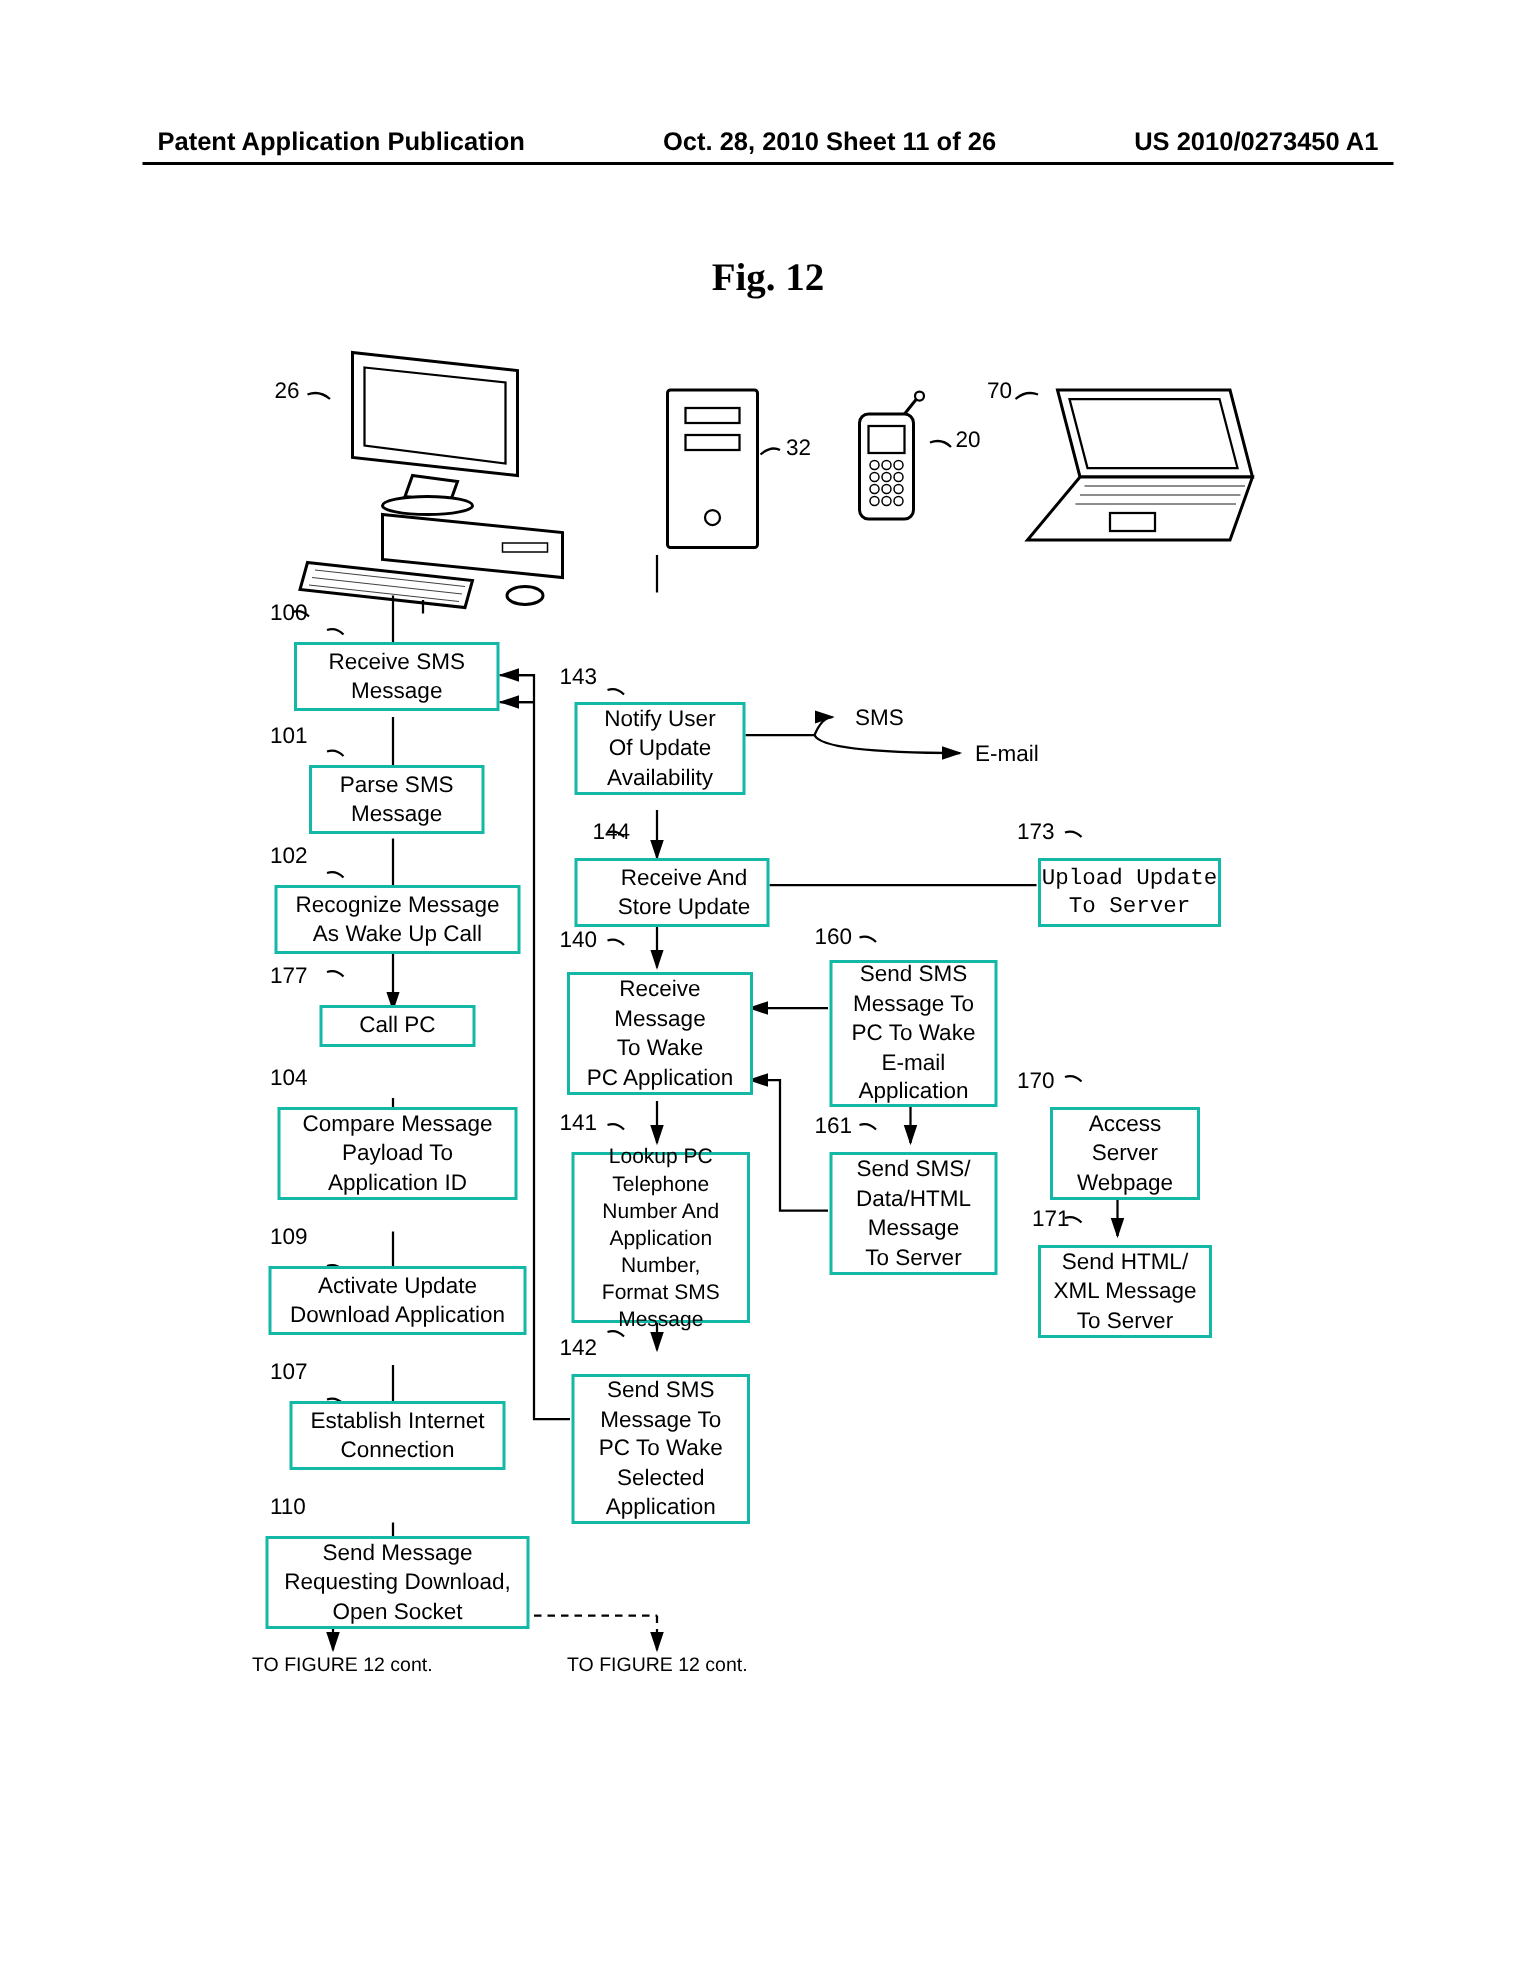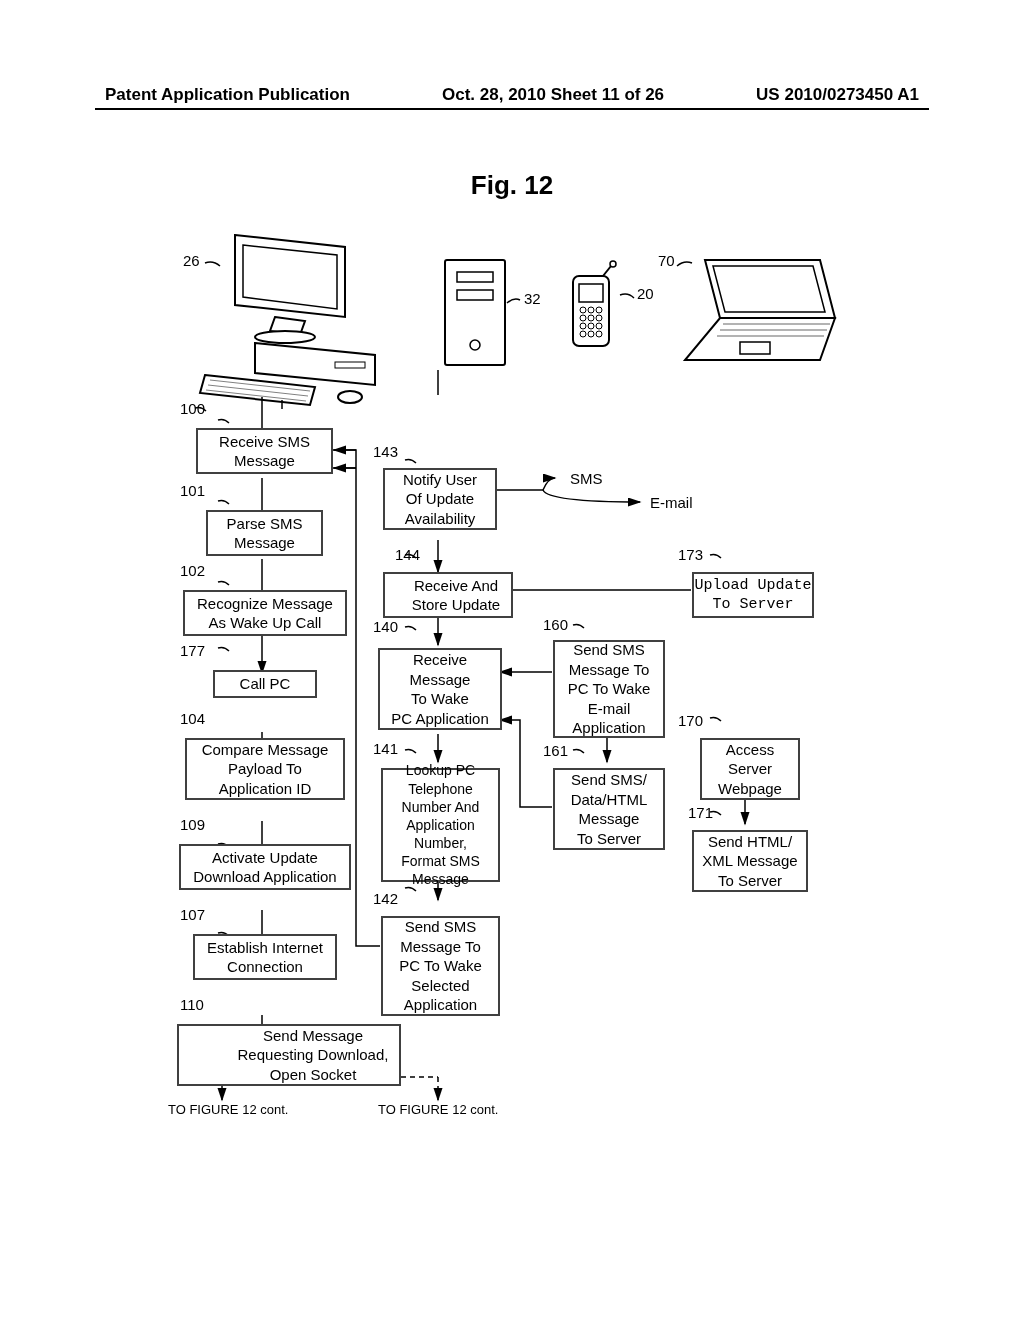--- a/index.html
+++ b/index.html
@@ -29,31 +29,32 @@
     border-top: 2px solid black;
   }
   .fig-title {
     position: absolute;
     top: 170px;
     left: 0;
     width: 1024px;
     text-align: center;
     font-size: 26px;
     font-weight: bold;
+    font-family: Liberation Serif, serif;
   }
   .canvas {
     position: absolute;
     top: 0;
     left: 0;
     width: 1024px;
     height: 1320px;
   }
   .box {
     position: absolute;
-    border: 2px solid #404040;
+    border: 2px solid #14b8a6;
     text-align: center;
     font-size: 15px;
     display: flex;
     align-items: center;
     justify-content: center;
     line-height: 1.3;
     background: white;
   }
   .ref {
     position: absolute;
@@ -240,21 +241,21 @@
 <div class="ref" style="left:180px; top:710px;">104</div>
 <div class="box" style="left:185px; top:738px; width:156px; height:58px;">Compare Message<br>Payload To<br>Application ID</div>
 
 <div class="ref" style="left:180px; top:816px;">109</div>
 <div class="box" style="left:179px; top:844px; width:168px; height:42px;">Activate Update<br>Download Application</div>
 
 <div class="ref" style="left:180px; top:906px;">107</div>
 <div class="box" style="left:193px; top:934px; width:140px; height:42px;">Establish Internet<br>Connection</div>
 
 <div class="ref" style="left:180px; top:996px;">110</div>
-<div class="box" style="left:177px; top:1024px; width:172px; height:58px;padding-left:48px;">Send Message<br>Requesting Download,<br>Open Socket</div>
+<div class="box" style="left:177px; top:1024px; width:172px; height:58px;">Send Message<br>Requesting Download,<br>Open Socket</div>
 
 <div class="ref" style="left:373px; top:443px;">143</div>
 <div class="box" style="left:383px; top:468px; width:110px; height:58px;">Notify User<br>Of Update<br>Availability</div>
 
 <div class="ref" style="left:395px; top:546px;">144</div>
 <div class="box" style="left:383px; top:572px; width:110px; height:42px;padding-left:16px;">Receive And<br>Store Update</div>
 
 <div class="ref" style="left:373px; top:618px;">140</div>
 <div class="box" style="left:378px; top:648px; width:120px; height:78px;">Receive<br>Message<br>To Wake<br>PC Application</div>
 

